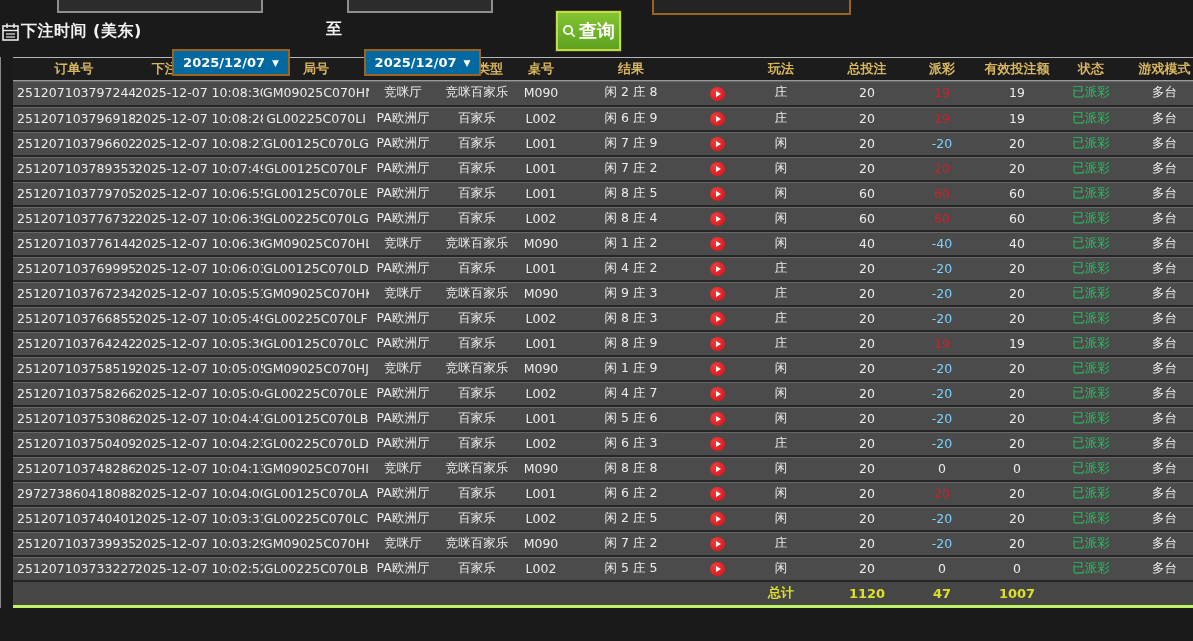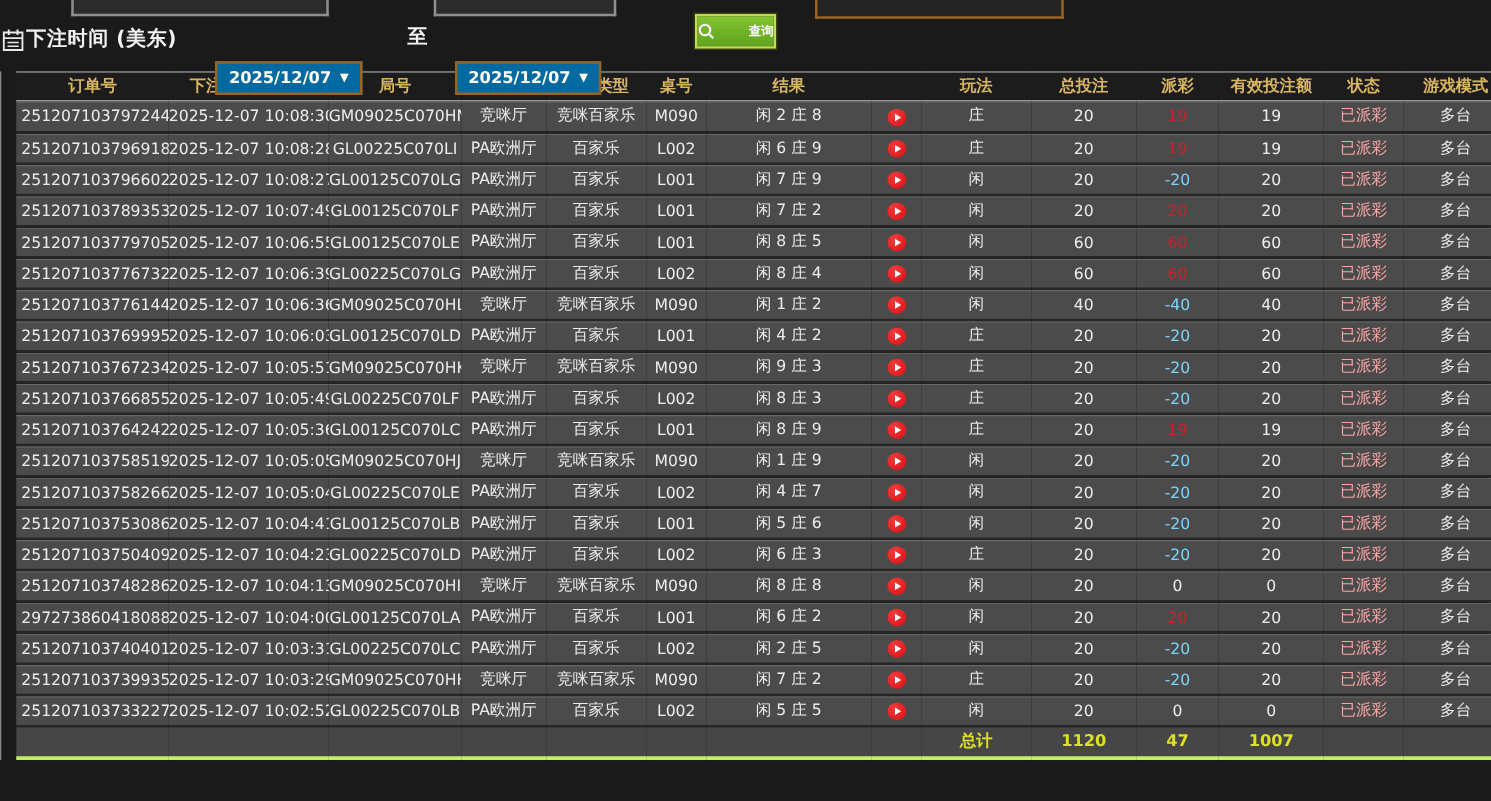--- a/index.html
+++ b/index.html
@@ -19,45 +19,45 @@
   .bet-time-label { position:absolute; left:21px; top:21px; font-size:16px; font-weight:bold; color:#f2f2f2; letter-spacing:0.5px; }
   .date-select {
     position:absolute; top:12px; height:27px; width:118px;
     background:#0369a1; border:2px solid #9a6420;
     display:flex; align-items:center; justify-content:center;
     font-size:13px; font-weight:bold; color:#ffffff; cursor:pointer;margin-top:37px;
   }
   .date-select .caret { font-size:9px; margin-left:7px; color:#ffffff; }
   .to-label { position:absolute; left:326px; top:19px; font-size:16px; font-weight:bold; color:#f2f2f2; }
   .query-btn {
-    position:absolute; left:556px; top:11px; width:65px; height:28px;
+    position:absolute; left:556px; top:11px; width:65px; height:40px;
     background:linear-gradient(#83c431,#5ea320);
     border:2px solid #c4da51; outline:1px solid #3c3c12;
-    display:flex; align-items:center; justify-content:space-between; gap:3px;
-    color:#ffffff; font-size:10px; font-weight:bold; cursor:pointer;
+    display:flex; align-items:center; justify-content:center; gap:3px;
+    color:#ffffff; font-size:18px; font-weight:bold; cursor:pointer;
   }
   
   table { width:1193px; border-collapse:collapse; table-layout:fixed; }
   thead th {
     height:23px; background:#1c1c1c; color:#d8b55f;
     font-size:13px; font-weight:bold; text-align:center;
     border-top:1px solid #b5b5b5; border-bottom:1px solid #9a9a9a;
     overflow:hidden; white-space:nowrap;
   }
   tbody td {
     height:25px; background:#4b4b4b; font-size:12.5px; text-align:center;
     border-bottom:2px solid #262626;
     box-shadow:inset 0 1px 0 rgba(255,255,255,0.16);
     overflow:hidden; white-space:nowrap; color:#ececec;
   }
   tbody td.c-order { text-align:center; padding-left:4px; }
   td.pos  { color:#c8232c; }
   td.neg  { color:#7dd3fc; }
   td.zero { color:#ececec; }
-  td.status { color:#fca5a5; }
+  td.status { color:#22c55e; }
   tfoot td {
     height:26px; background:#464646; font-size:13px; font-weight:bold;
     text-align:center; color:#dce026; border-top:1px solid #c8c8c8;
   }
   tfoot tr:last-child td { border-bottom:3px solid #bef264;margin-top:35px; }
   .tablewrap { border-left:1px solid #8a8a8a; border-right:1px solid #3a3a3a;padding-left:12px; }
   
   .play-icon {
     display:inline-block; width:15px; height:14px; border-radius:50%;
     background:radial-gradient(circle at 35% 30%, #f23b3b, #d90f15);

